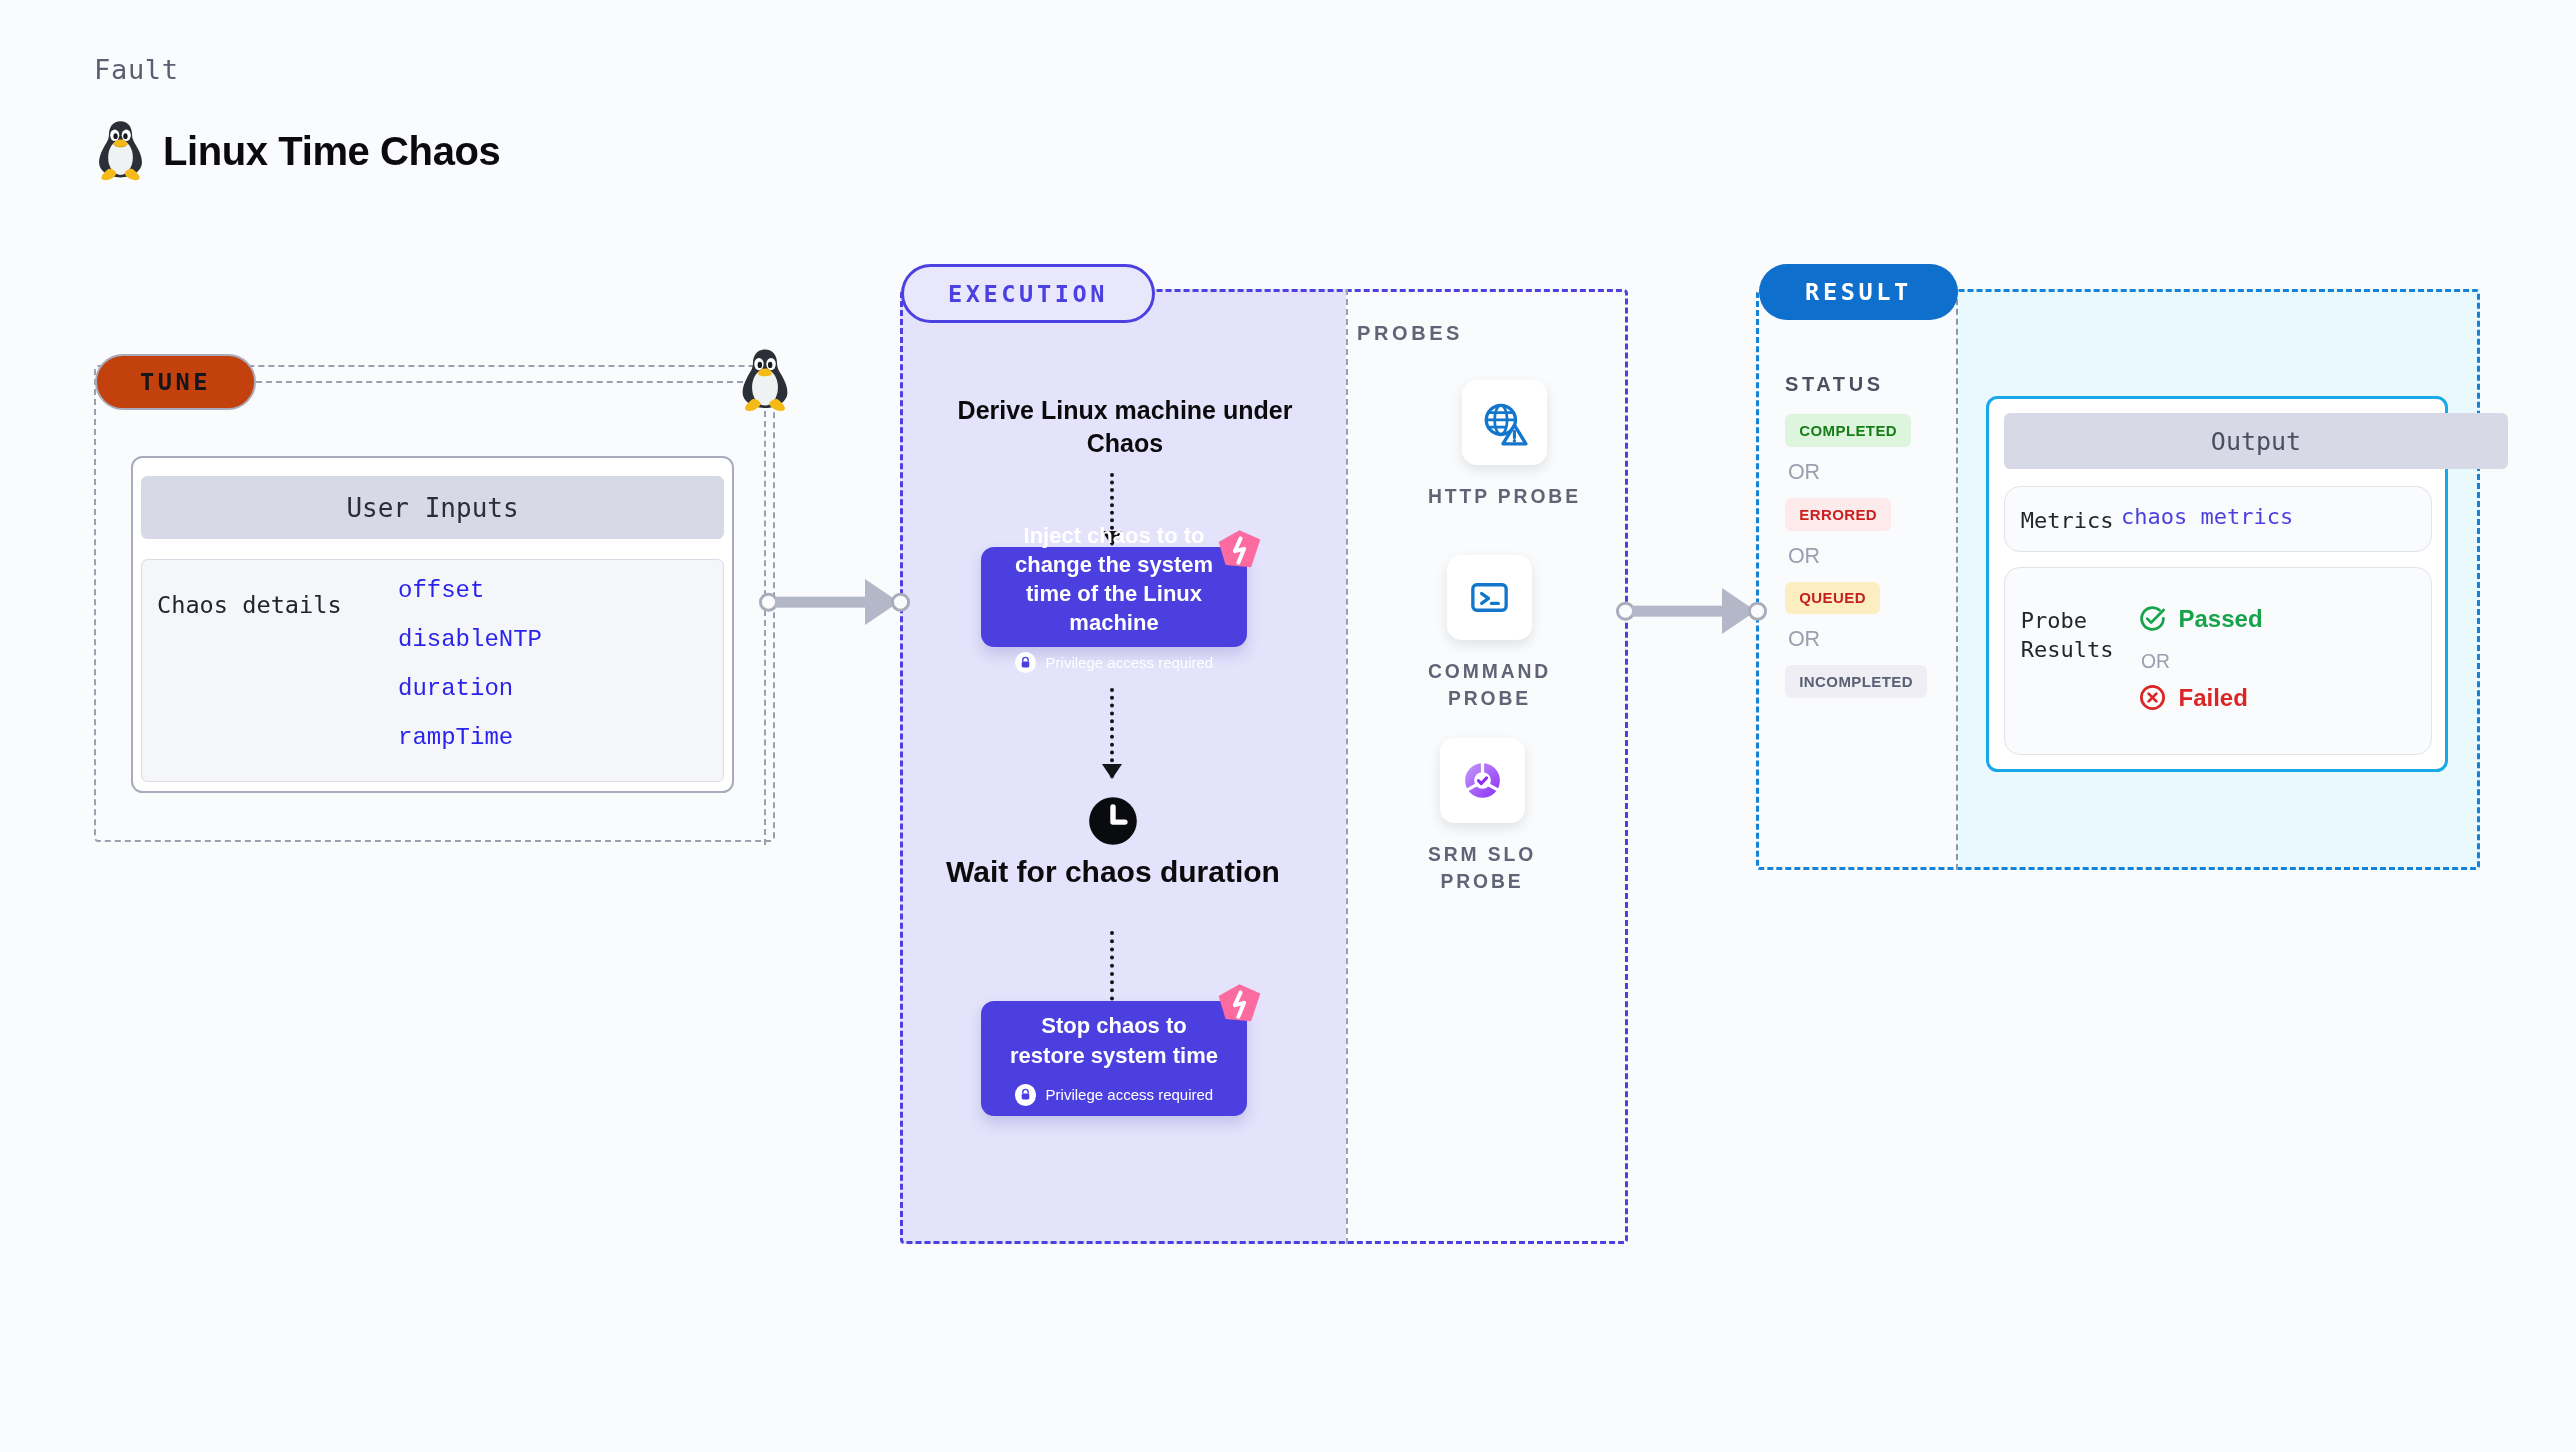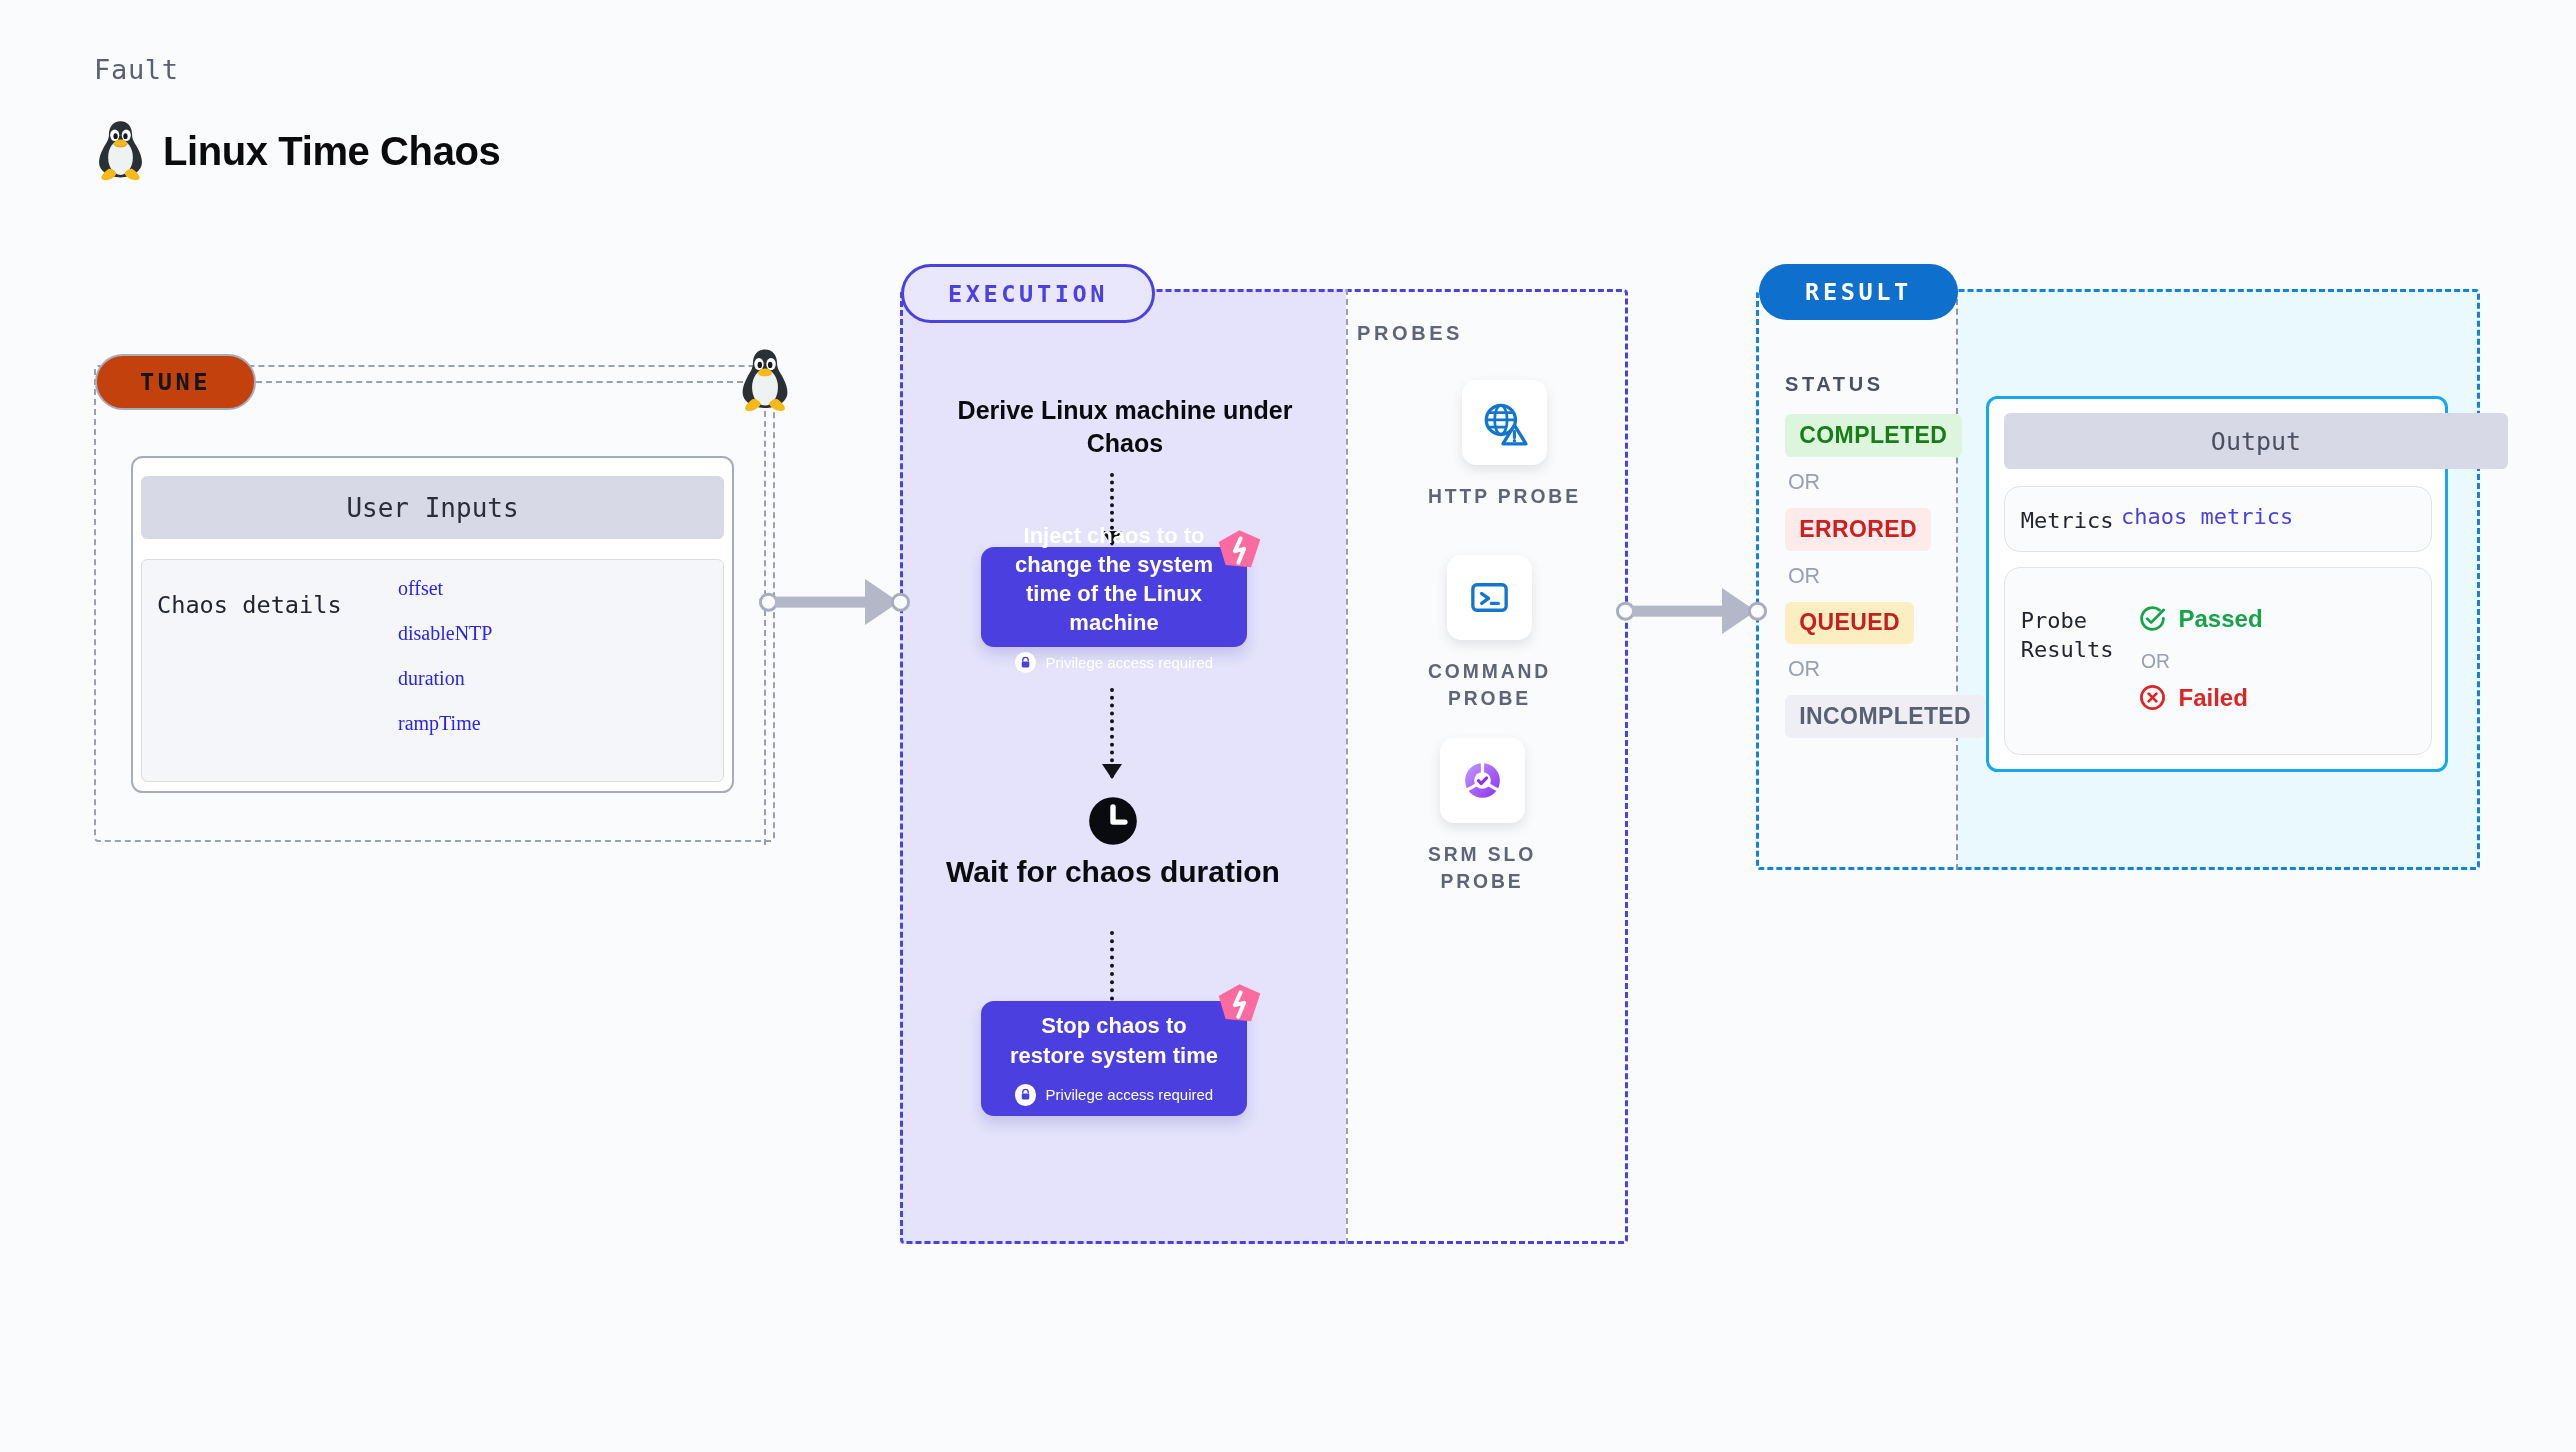--- a/index.html
+++ b/index.html
@@ -91,21 +91,21 @@
   }
   .ui-body {
     position:absolute; left: 141px; top: 559px; width: 583px; height: 223px;
     background: #f5f6fa; border: 1.4px solid #dadbe4; border-radius: 6.4px;
   }
   .chaos-details-label {
     position:absolute; left: 157px; top: 591px;
     font-family: "DejaVu Sans Mono", monospace; font-size: 23.6px; color: #23252e;
   }
   .param-list { position:absolute; left: 398px; top: 577px; display:flex; flex-direction:column; gap: 22px; }
-  .param-item { font-family: Liberation Serif, serif; font-size: 20px; color: #2a23ec; }
+  .param-item { font-family: Liberation Mono, monospace; font-size: 24px; color: #2a23ec; }
 
   
   .tux-connector { position:absolute; left: 737px; top: 346px; width: 56px; height: 69px; }
 
   
   .tune-dash-line {
     position:absolute; left: 256px; top: 381px; width: 487px; height: 0;
     border-top: 2.9px dashed #9aa0ae;
   }
   .tux-vert-dash {
@@ -186,21 +186,21 @@
   }
 
   
   .status-label {
     position:absolute; left: 1785px; top: 373px;
     font-size: 20px; font-weight: 700; color:#4a4f61; letter-spacing: 3.6px;
   }
   .status-stack { position:absolute; left: 1785px; top: 414px; display:flex; flex-direction:column; }
   .status-badge {
     display:inline-flex; align-items:center; justify-content:center;
-    padding: 7.9px 14.3px; border-radius: 6.4px; font-size: 23px; font-weight: 700;
+    padding: 7.9px 14.3px; border-radius: 6.4px; font-size: 15px; font-weight: 700;
     letter-spacing: 0.4px; align-self:flex-start;
   }
   .status-or { font-size: 21.5px; color:#9aa0ae; padding: 13px 2.9px; font-weight: 400; }
 
   
   .output-card {
     position:absolute; left: 1986px; top: 396px; width: 462px; height: 376px;
     background:#ffffff; border: 3.6px solid #16a8e8; border-radius: 11.5px;
   }
   .output-header {

